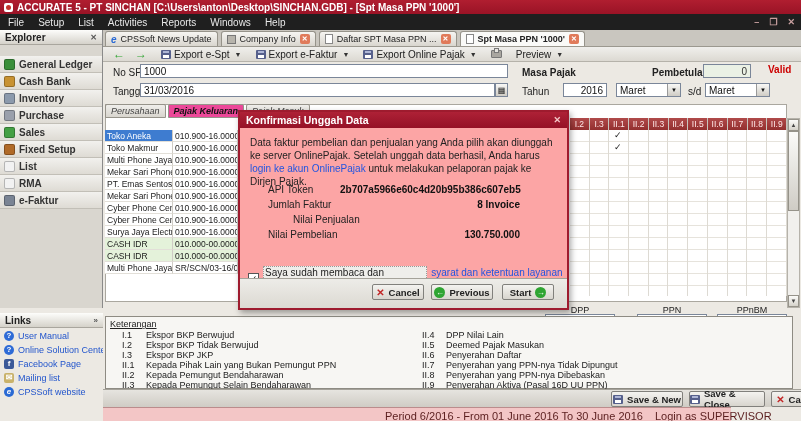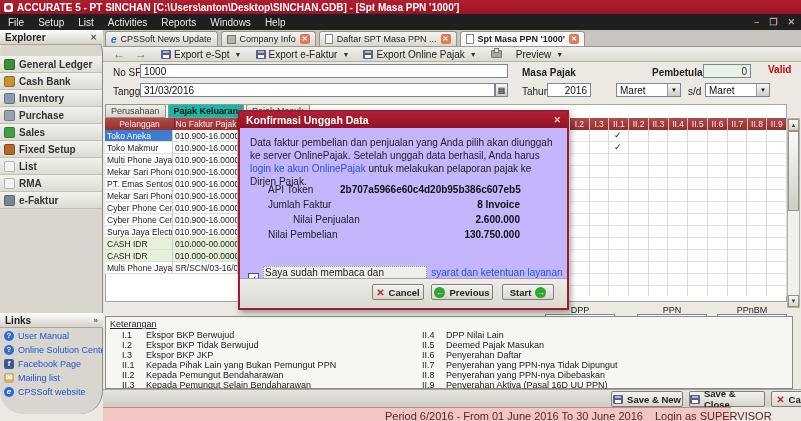--- a/index.html
+++ b/index.html
@@ -14,21 +14,21 @@
               padding:0 4px; white-space:nowrap; }
   .appicon { width:9px; height:9px; background:#fff; border-radius:2px; position:relative; flex:0 0 auto; }
   .appicon::after { content:""; position:absolute; inset:2px; background:#C2342C; border-radius:50%; }
   .menubar { left:0; top:14px; width:801px; height:16px; background:#1F1F1F; color:#E8E8E8;
              font-size:10px; display:flex; align-items:center; gap:14px; padding:0 8px; }
   .menubar .menu-item { cursor:default; }
   .winctl { position:absolute; right:6px; top:0; height:16px; display:flex; gap:10px; align-items:center;
             color:#C8A0A0; font-size:9px; font-weight:bold; }
 
   
-  .sidebar { left:0; top:30px; width:103px; height:384px; background:#D9D6CF; border-right:1px solid #8A8A8A;border-radius:23px; }
+  .sidebar { left:0; top:30px; width:103px; height:278px; background:#D9D6CF; border-right:1px solid #8A8A8A; }
   .panelhead { height:15px; background:linear-gradient(#FDFDFB,#D5D2CA); border-bottom:1px solid #A9A69E;
                font-size:10px; font-weight:bold; color:#222; display:flex; align-items:center;
                padding:0 5px; justify-content:space-between; }
   .side-item { height:17px; display:flex; align-items:center; gap:4px; padding:0 4px;
                border-bottom:1px solid #C2BFB7; background:linear-gradient(#F2F1EE,#DEDBD4);
                font-size:10px; font-weight:bold; color:#333; white-space:nowrap; overflow:hidden; }
   .sicon { width:11px; height:11px; border-radius:2px; flex:0 0 auto; border:1px solid rgba(0,0,0,.25); }
   .links-panel { left:0; top:313px; width:103px; }
   .link-item { height:12px; display:flex; align-items:center; gap:4px; padding:0 4px; font-size:9px;
                color:#2255CC; white-space:nowrap; overflow:hidden; margin-top:2px; }
@@ -60,35 +60,35 @@
   .printer { width:11px; height:8px; background:#A9A6A0; border:1px solid #777; border-radius:1px; position:relative; }
   .printer::before { content:""; position:absolute; top:-3px; left:2px; right:2px; height:3px; background:#E5E3DE; border:1px solid #777; }
 
   
   .formpanel { left:103px; top:62px; width:698px; height:42px; background:#ECE9E3; font-size:10px; color:#222; }
   .flabel { position:absolute; white-space:nowrap; }
   .bold { font-weight:bold; }
   .tinput { position:absolute; background:#fff; border:1px solid #7A8699; font-size:10px; color:#111;
             padding:0 3px; display:flex; align-items:center; }
   .tinput.dis { background:#EAF1E5; color:#333; justify-content:flex-end; }
-  .tinput.right { justify-content:flex-end; }
+  .tinput.right { justify-content:flex-end;margin-left:16px; }
   .select { position:absolute; background:#fff; border:1px solid #7A8699; font-size:10px; color:#111;
             display:flex; align-items:center; padding-left:3px; }
   .select .dd { margin-left:auto; width:13px; align-self:stretch; background:linear-gradient(#F8F8F6,#CFCCC5);
                 border-left:1px solid #999; font-size:6px; display:flex; align-items:center; justify-content:center; }
   .calbtn { position:absolute; width:13px; height:14px; background:linear-gradient(#F8F8F6,#CFCCC5);
             border:1px solid #7A8699; font-size:8px; display:flex; align-items:center; justify-content:center; }
   .validtag { position:absolute; color:#CC0000; font-weight:bold; font-size:10px; }
 
   
   .docpanel { left:105px; top:104px; width:682px; height:198px; background:#fff; border:1px solid #AAA79F; }
-  .doctabs { position:absolute; left:105px; top:104px; height:16px; display:flex; gap:2px; }
+  .doctabs { position:absolute; left:105px; top:104px; height:16px; display:flex; gap:2px;font-style:italic; }
   .dtab { height:14px; font-size:9px; color:#444; background:linear-gradient(#EFEEEB,#D8D5CE);
           border:1px solid #96938A; border-radius:2px 2px 0 0; padding:0 5px; display:flex; align-items:center; }
-  .dtab.active { background:#14b8a6; color:#111; font-weight:bold; }
+  .dtab.active { background:#ec4899; color:#111; font-weight:bold; }
   .lt-head { position:absolute; left:105px; top:118px; height:12px; display:flex; }
   .hcell { background:linear-gradient(#B04A4A,#932F2F); color:#FFE9E9; font-size:8.5px; display:flex;
            align-items:center; justify-content:center; border-right:1px solid #7E2727; }
   .lt-rows { position:absolute; left:105px; top:130px; width:133px; }
   .trow { display:flex; height:12px; font-size:8.5px; color:#1A1A1A; }
   .tcell { padding:0 2px; display:flex; align-items:center; white-space:nowrap; overflow:hidden;
            border-right:1px solid #CFCCC5; border-bottom:1px solid #E2DFD8; background:#fff; }
   .tcell.c1 { width:68px; }
   .tcell.c2 { width:65px; }
   .trow.sel .c1 { background:#3E7CD0; color:#fff; }
@@ -128,21 +128,21 @@
   .statusbar { left:103px; top:407px; width:628px; height:14px; background:#F3C6C6; border-top:1px solid #BB8C8C;
                font-size:11px; color:#5A1E1E; }
   .statusbar span { position:absolute; top:2px; white-space:nowrap; }
 
   
   .dialog { left:238px; top:110px; width:331px; height:200px; background:#fff; border:2px solid #9E1B2E;
             box-shadow:2px 3px 6px rgba(0,0,0,.35); z-index:10; }
   .dlg-title { height:16px; background:linear-gradient(#AE2136,#951126); color:#fff; font-size:10.5px;
                font-weight:bold; display:flex; align-items:center; padding:0 6px; justify-content:space-between; }
   .dlg-close { font-size:9px; color:#F4C8C8; font-weight:bold; }
-  .dlg-body { position:relative; height:152px; background:#c4b5fd; font-size:10px; color:#222; }
+  .dlg-body { position:relative; height:152px; background:#fca5a5; font-size:10px; color:#222; }
   .dlg-text { position:absolute; left:10px; top:8px; width:305px; line-height:13px; }
   .linkblue { color:#2255E0; }
   .dfield-label { position:absolute; left:28px; font-size:10px; color:#222; }
   .dfield-value { position:absolute; left:100px; width:180px; text-align:right; font-weight:bold; color:#111; }
   .agree { position:absolute; left:8px; top:138px; display:flex; align-items:center; gap:4px; font-size:10px; }
   .cbx { width:11px; height:11px; background:#fff; border:1px solid #555; font-size:9px; line-height:10px;
          text-align:center; color:#111; flex:0 0 auto; }
   .agree-text { background:#EFEEEB; border:1px dotted #999; padding:0 1px; }
   .dlg-footer { position:absolute; left:0; bottom:0; width:327px; height:30px;
                 background:linear-gradient(#EDECE8,#DCD9D2); border-top:1px solid #A5A29A; }
@@ -326,24 +326,20 @@
         <span>Perusahaan</span>
       </div>
     <div class="dtab active">
         <span>Pajak Keluaran</span>
       </div>
     <div class="dtab">
         <span>Pajak Masuk</span>
       </div>
   </div>
 
-  <div class="lt-head">
-    <div class="hcell" style="width:70px;">Pelanggan</div>
-    <div class="hcell" style="width:63px;">No Faktur Pajak</div>
-  </div>
 
   <div class="lt-rows">
     <div class="trow sel">
       <div class="tcell c1">Toko Aneka</div>
       <div class="tcell c2">010.900-16.00000008</div>
       </div>
     <div class="trow">
       <div class="tcell c1">Toko Makmur</div>
       <div class="tcell c2">010.900-16.00000009</div>
       </div>
@@ -503,21 +499,20 @@
       <div class="dlg-text">
         <span>Data faktur pembelian dan penjualan yang Anda pilih akan diunggah ke server OnlinePajak. Setelah unggah data berhasil, Anda harus</span>
         <span class="linkblue">login ke akun OnlinePajak</span>
         <span>untuk melakukan pelaporan pajak ke Dirjen Pajak.</span>
       </div>
       <span class="dfield-label" style="top:56px;">API Token</span>
       <span class="dfield-value" style="top:56px;">2b707a5966e60c4d20b95b386c607eb5</span>
       <span class="dfield-label" style="top:71px;">Jumlah Faktur</span>
       <span class="dfield-value" style="top:71px;">8 Invoice</span>
       <span class="dfield-label" style="top:86px;padding-left:25px;">Nilai Penjualan</span>
-      <span class="dfield-value" style="top:86px;">2.600.000</span>
       <span class="dfield-label" style="top:101px;">Nilai Pembelian</span>
       <span class="dfield-value" style="top:101px;">130.750.000</span>
       <div class="agree">
         <span class="cbx">✓</span>
         <span class="agree-text">Saya sudah membaca dan menyetujui</span>
         <span class="linkblue">syarat dan ketentuan layanan ini</span>
       </div>
     </div>
     <div class="dlg-footer">
       <div class="btn3d" style="left:132px;top:5px;width:52px;">

